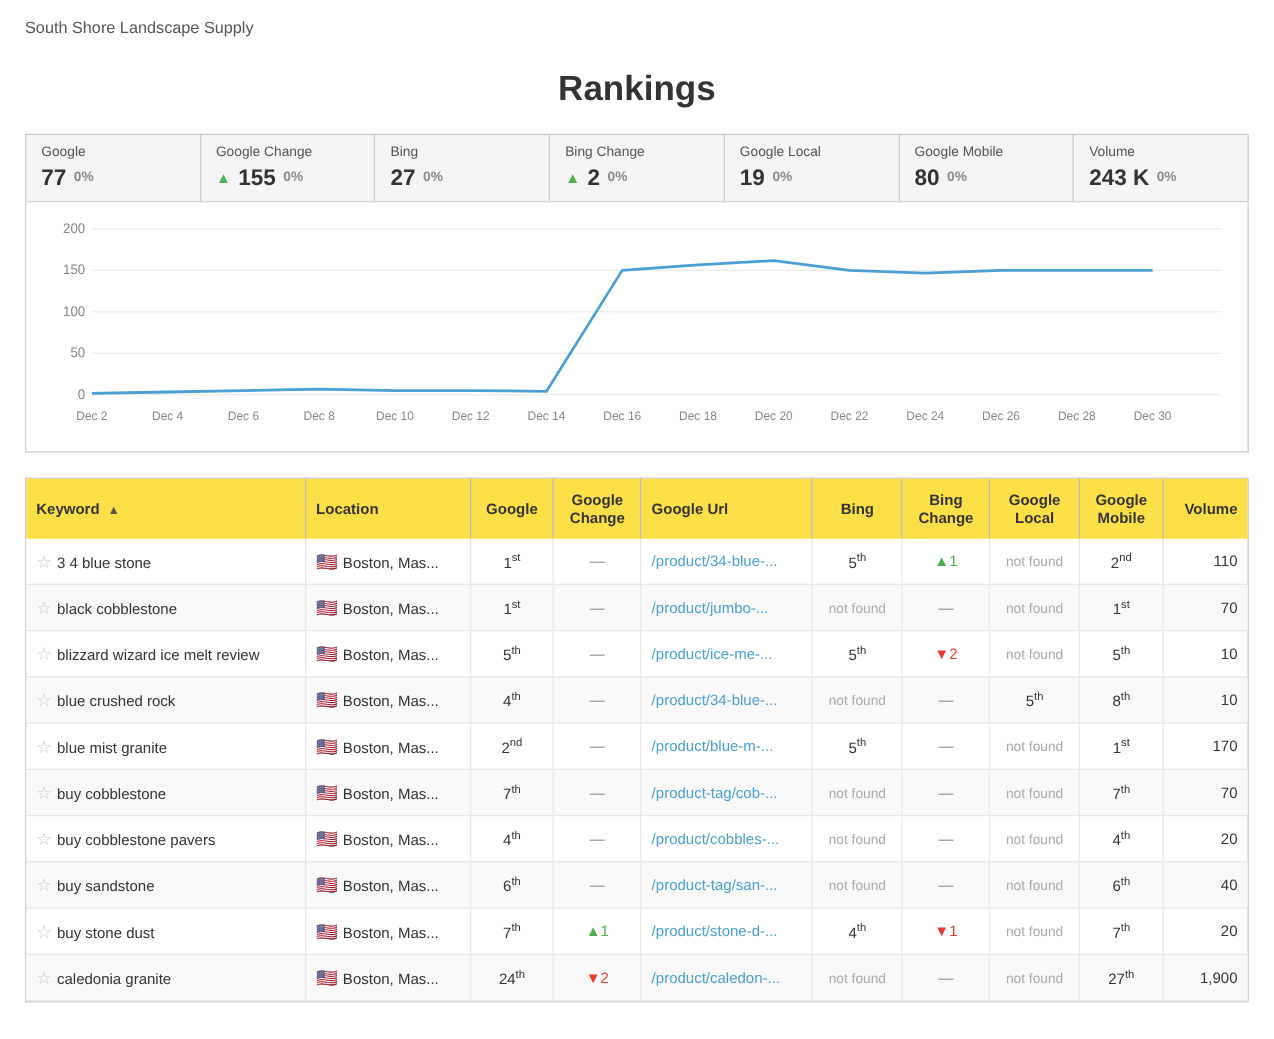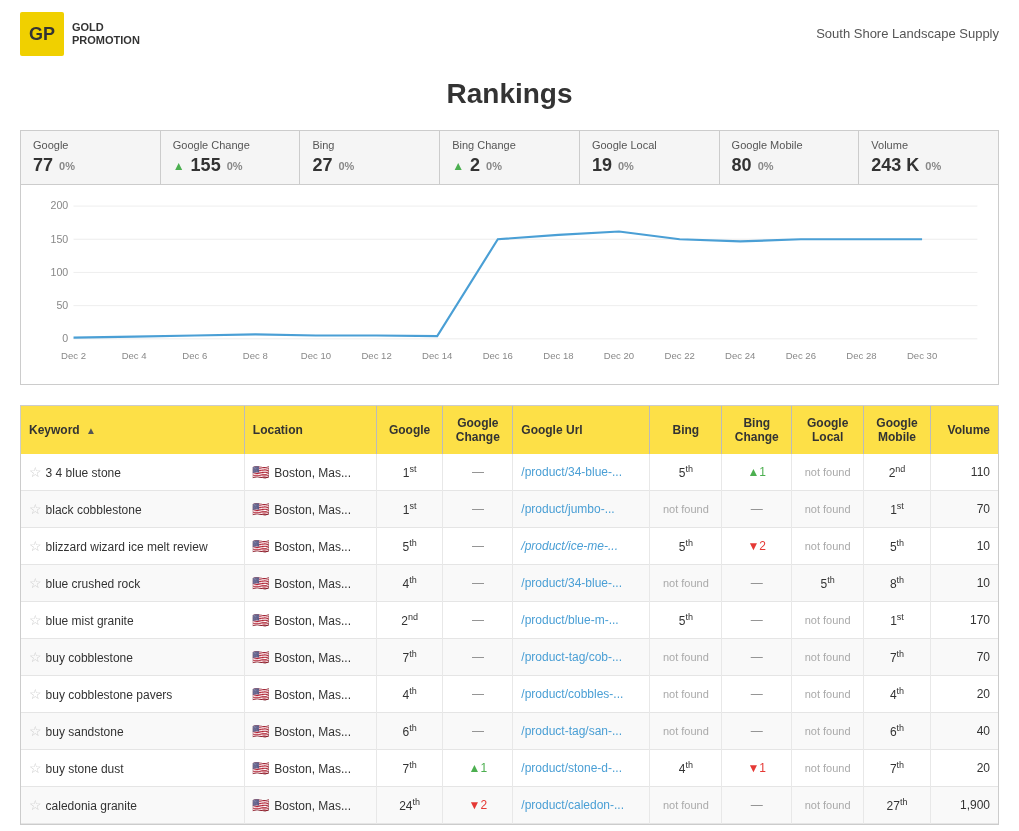--- a/index.html
+++ b/index.html
@@ -46,31 +46,20 @@
     .col-bing { text-align: center; }
     .col-bing-change { text-align: center; }
     .col-google-local { text-align: center; }
     .col-google-mobile { text-align: center; }
     .col-volume { text-align: right; }
   </style>
 </head>
 <body>
 
 <div class="header">
-  <div class="logo">
-    <div class="logo-box">
-      <div>
-        <div class="logo-gp">GP</div>
-      </div>
-    </div>
-    <div>
-      <div class="logo-text">GOLD</div>
-      <div class="logo-text">PROMOTION</div>
-    </div>
-  </div>
   <div class="company-info">
     <div>South Shore Landscape Supply</div>
   </div>
 </div>
 
 <h1 class="page-title">Rankings</h1>
 
 <div class="stats-bar">
 
 <div class="stat-item">
@@ -200,21 +189,21 @@
           <td class="col-bing-change"><span class="dash">—</span></td>
           <td class="col-google-local"><span class="not-found">not found</span></td>
           <td class="col-google-mobile">1<span class="superscript">st</span></td>
           <td class="col-volume">70</td>
         </tr>
         <tr>
           <td><span class="star-icon">☆</span>blizzard wizard ice melt review</td>
           <td><span class="flag">🇺🇸</span>Boston, Mas...</td>
           <td class="col-google">5<span class="superscript">th</span></td>
           <td class="col-google-change"><span class="dash">—</span></td>
-          <td style="color: rgb(74, 159, 213); font-style: italic;">/product/ice-me-...</td>
+          <td style="color: rgb(74, 159, 213);">/product/ice-me-...</td>
           <td class="col-bing">5<span class="superscript">th</span></td>
           <td class="col-bing-change"><span class="down-red">▼2</span></td>
           <td class="col-google-local"><span class="not-found">not found</span></td>
           <td class="col-google-mobile">5<span class="superscript">th</span></td>
           <td class="col-volume">10</td>
         </tr>
         <tr>
           <td><span class="star-icon">☆</span>blue crushed rock</td>
           <td><span class="flag">🇺🇸</span>Boston, Mas...</td>
           <td class="col-google">4<span class="superscript">th</span></td>

